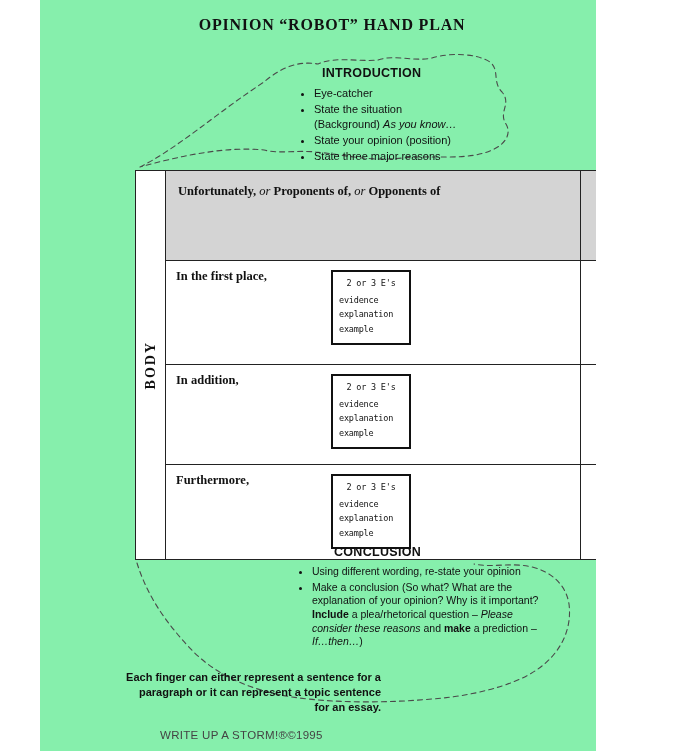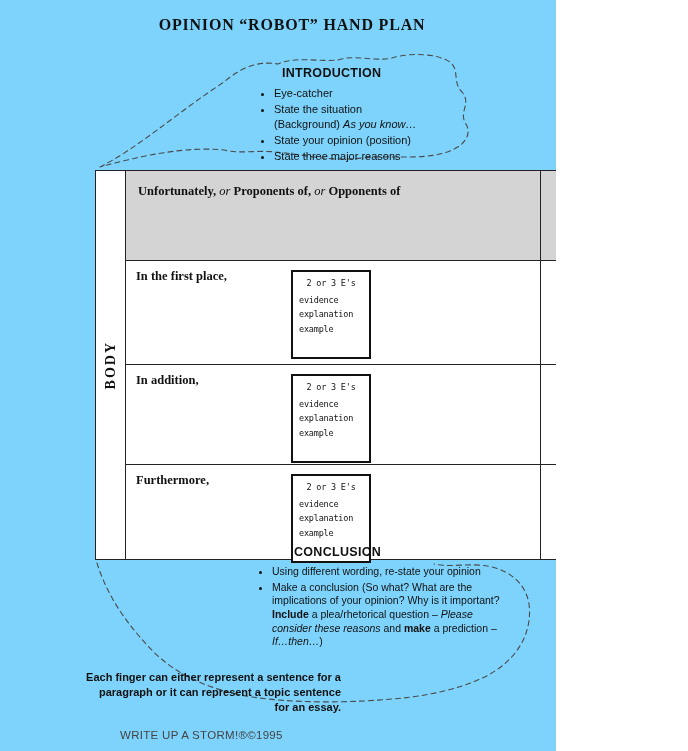--- a/index.html
+++ b/index.html
@@ -1,17 +1,17 @@
 <!DOCTYPE html>
 <html><head>
 <meta charset="utf-8">
 <style>
   * { box-sizing: border-box; margin: 0; padding: 0; }
   body { background: #ffffff; font-family: "Liberation Sans", sans-serif; color: #111; }
-  .page { position: relative; width: 556px; height: 751px; background: #7dd3fc; overflow: hidden; }
+  .page { position: relative; width: 556px; height: 751px; background: #86efac; overflow: hidden; margin-left: 40px; }
 
   .title {
     position: absolute; top: 16px; left: 0; right: 0;
     text-align: center; padding-left: 28px;
     font-family: "Liberation Serif", serif; font-weight: bold;
     font-size: 16px; letter-spacing: 0.8px;
   }
 
   .blobs { position: absolute; inset: 0; pointer-events: none; }
   .blobs path { fill: none; stroke: #4a4a4a; stroke-width: 1.1; stroke-dasharray: 5 4; stroke-linecap: round; }
@@ -49,21 +49,21 @@
   .hi { font-style: italic; }
   .header-sub { text-align: center; margin-top: 17px; font-weight: bold; font-style: italic; }
 
   .cell-opp { background: #d4d4d4; display: flex; align-items: center; justify-content: center; padding: 4px 0; }
   .opp-text { font-family: "Liberation Serif", serif; font-weight: bold; font-size: 11.5px; line-height: 1.25; }
 
   .cell-main { position: relative; padding: 8px 10px; background: #fff; }
   .transition { font-family: "Liberation Serif", serif; font-weight: bold; font-size: 12.5px; }
   .ebox {
     position: absolute; left: 165px; top: 9px; width: 80px;
-    border: 2px solid #111; background: #fff; padding: 6px 6px 21px;
+    border: 2px solid #111; background: #fff; padding: 6px 6px 7px;
     font-family: "DejaVu Sans Mono", monospace; font-size: 8.5px; letter-spacing: -0.2px;
   }
   .ebox-title { text-align: center; margin-bottom: 5px; }
   .ebox-line { line-height: 1.7; text-align: left; }
 
   .cell-reason { display: flex; align-items: center; justify-content: center; background: #fff; }
   .reason-main { font-family: "Liberation Serif", serif; font-weight: bold; font-size: 11px; }
   .reason-sub { font-family: "Liberation Serif", serif; font-size: 7.5px; line-height: 1.45; margin-block-start: 4px; }
 
   
@@ -215,21 +215,21 @@
 
   </div>
 
   <section class="conclusion">
     <div class="section-heading">CONCLUSION</div>
     <ul class="bullets">
       <li>
         <span>Using different wording, re-state your opinion</span>
       </li>
       <li>
-        <span>Make a conclusion (So what? What are the implications of your opinion? Why is it important? </span><span class="cb">Include</span><span> a plea/rhetorical question – </span><span class="ci">Please consider these reasons</span><span> and </span><span class="cb">make</span><span> a prediction – </span><span class="ci">If…then…</span><span>)</span>
+        <span>Make a conclusion (So what? What are the explanation of your opinion? Why is it important? </span><span class="cb">Include</span><span> a plea/rhetorical question – </span><span class="ci">Please consider these reasons</span><span> and </span><span class="cb">make</span><span> a prediction – </span><span class="ci">If…then…</span><span>)</span>
       </li>
     </ul>
   </section>
 
   <div class="footer-note">Each finger can either represent a sentence for a paragraph or it can represent a topic sentence for an essay.</div>
 
   <div class="credit">WRITE UP A STORM!®©1995</div>
 
 </div>
 

